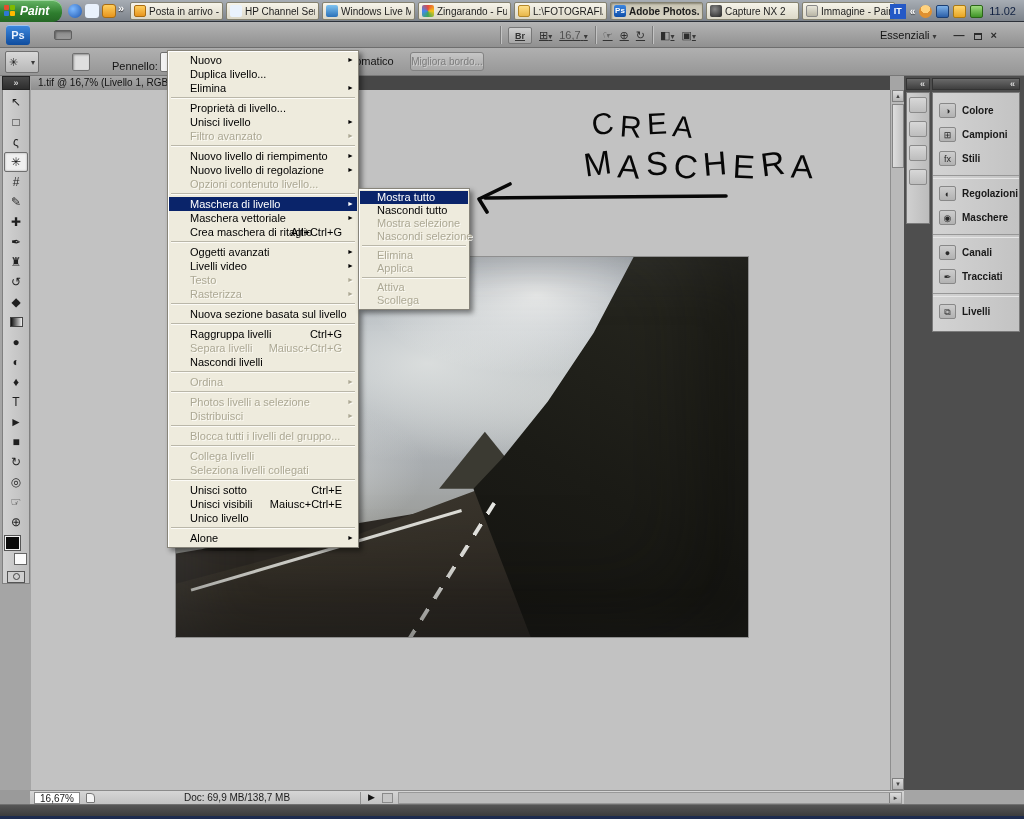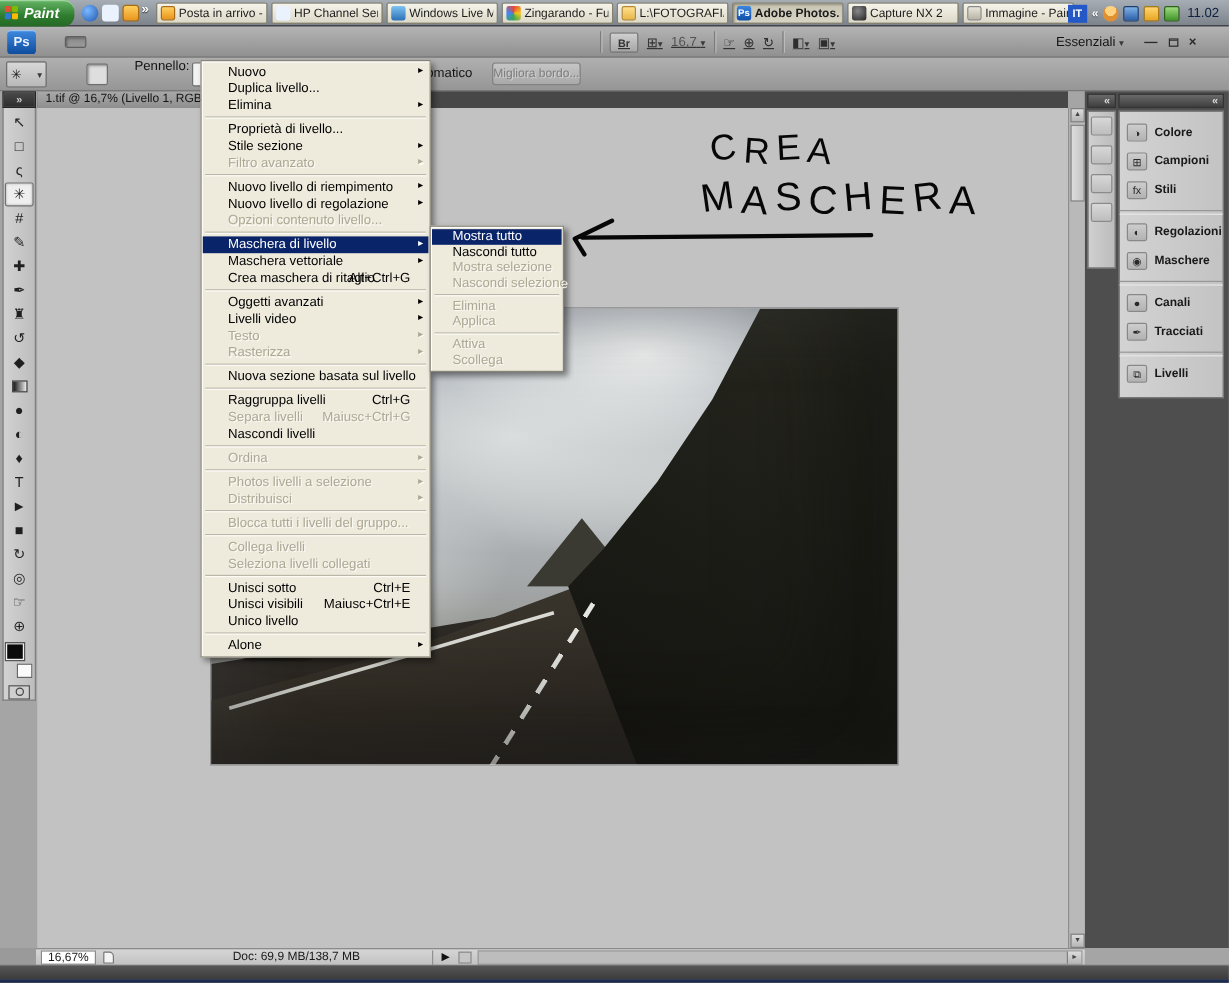--- a/index.html
+++ b/index.html
@@ -140,21 +140,21 @@
   .plabel{font:bold 10px "Liberation Sans",sans-serif;color:#191919;}
 
   
   .vscroll{left:890px;top:90px;width:14px;height:700px;background:#b9b9b9;border-left:1px solid #8e8e8e;}
   .varrow{left:1px;width:12px;height:12px;background:linear-gradient(#dcdcdc,#b5b5b5);border:1px solid #808080;font-size:6px;color:#444;text-align:center;line-height:11px;}
   .vthumb{left:1px;top:14px;width:12px;height:64px;background:linear-gradient(90deg,#dedede,#c2c2c2);border:1px solid #858585;}
   .statusleft{left:0;top:790px;width:30px;height:14px;background:#9a9a9a;}
   .statusbar{left:30px;top:790px;width:874px;height:14px;background:linear-gradient(#d6d6d6,#c2c2c2);border-top:1px solid #8b8b8b;font-size:10px;color:#1a1a1a;}
   .zoomfield{left:4px;top:1px;width:46px;height:12px;background:#fff;border:1px solid #8a8a8a;text-align:center;line-height:11px;}
   .pageico{left:56px;top:2px;width:9px;height:10px;background:#f4f4f4;border:1px solid #777;border-radius:1px 4px 1px 1px;}
-  .docinfo{left:102px;top:1px;width:230px;text-align:center;line-height:12px;}
+  .docinfo{left:92px;top:1px;width:230px;text-align:center;line-height:12px;}
   .stsep{left:330px;top:1px;width:1px;height:12px;background:#909090;}
   .starrow{left:338px;top:1px;font-size:9px;color:#111;}
   .stbox{left:352px;top:2px;width:11px;height:10px;background:#c6c6c6;border:1px solid #8a8a8a;font-size:6px;color:#555;text-align:center;line-height:9px;}
   .hscroll{left:368px;top:1px;width:504px;height:12px;background:#bdbdbd;border:1px solid #999;}
   .harrow{position:absolute;right:0;top:0;width:12px;height:10px;background:linear-gradient(#dcdcdc,#b5b5b5);border-left:1px solid #808080;font-size:6px;color:#444;text-align:center;line-height:10px;}
   .bottombar{left:0;top:804px;width:1024px;height:15px;background:linear-gradient(#565656,#3c3c3c);border-top:1px solid #707070;border-bottom:3px solid #1d2b4e;}
 </style>
 </head>
 <body>
 
@@ -271,21 +271,21 @@
   <div class="abs toolthumb" data-name="tool-preset-picker">
     <span data-name="quick-selection-icon">✳</span>
     <span class="ddv" data-name="chevron-down-icon">▾</span>
   </div>
   <div class="abs modebox" data-name="selection-mode-group">
 
   <span class="modeic" data-name="selection-mode-button"></span>
       <span class="modeic pressed" data-name="selection-mode-button"></span>
       <span class="modeic" data-name="selection-mode-button"></span>
     </div>
-  <span class="abs optlabel" style="left:112px;top:1px;" data-name="brush-label">Pennello:</span>
+  <span class="abs optlabel" style="left:112px;top:12px;" data-name="brush-label">Pennello:</span>
   <div class="abs brushprev" data-name="brush-preview"><span>●</span></div>
   <span class="abs optlabel" style="left:346px;top:7px;" data-name="auto-enhance-label">utomatico</span>
   <div class="abs refine" data-name="refine-edge-button">Migliora bordo...</div>
 </div>
 
 <div class="abs canvas" data-name="canvas-area"></div>
 <div class="abs tabbar" data-name="document-tab-bar">
   <div class="abs doctab" data-name="document-tab">1.tif @ 16,7% (Livello 1, RGB,</div>
 </div>
 
@@ -416,21 +416,21 @@
     </div>
 
     <div class="mrow" data-name="menu-item">
       <span class="sc"></span>
       <span class="ml">Proprietà di livello...</span>
       
     </div>
 
     <div class="mrow has-arrow" data-name="menu-item">
       <span class="sc"></span>
-      <span class="ml">Stile sezione</span>
+      <span class="ml">Unisci livello</span>
       <span class="arr" data-name="submenu-arrow-icon">►</span>
     </div>
 
     <div class="mrow has-arrow dis" data-name="menu-item">
       <span class="sc"></span>
       <span class="ml">Filtro avanzato</span>
       <span class="arr" data-name="submenu-arrow-icon">►</span>
     </div>
 
     <div class="mrow sep" data-name="menu-item">

